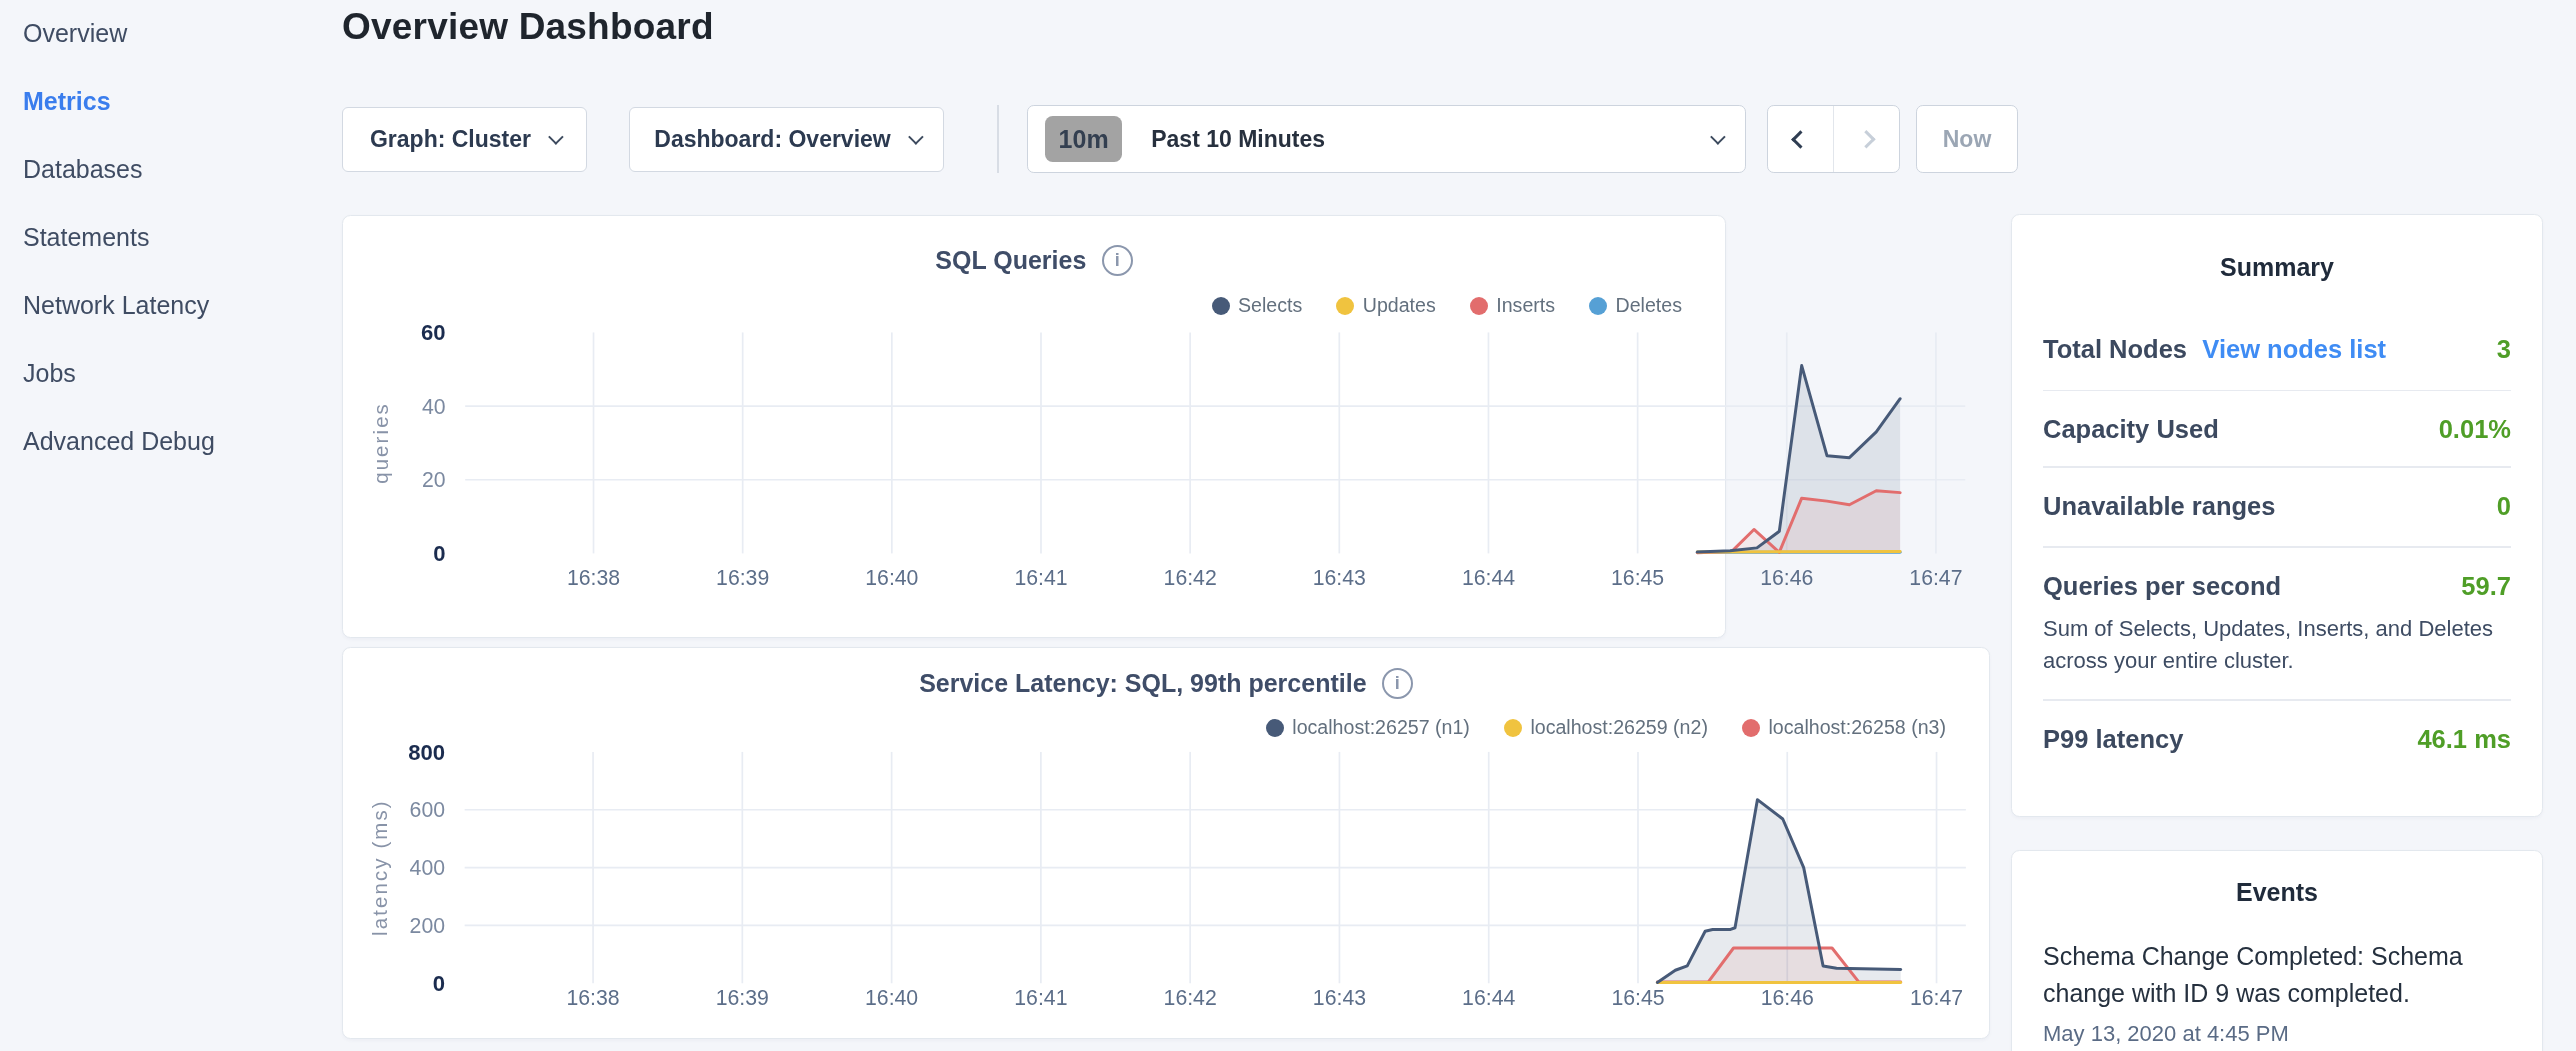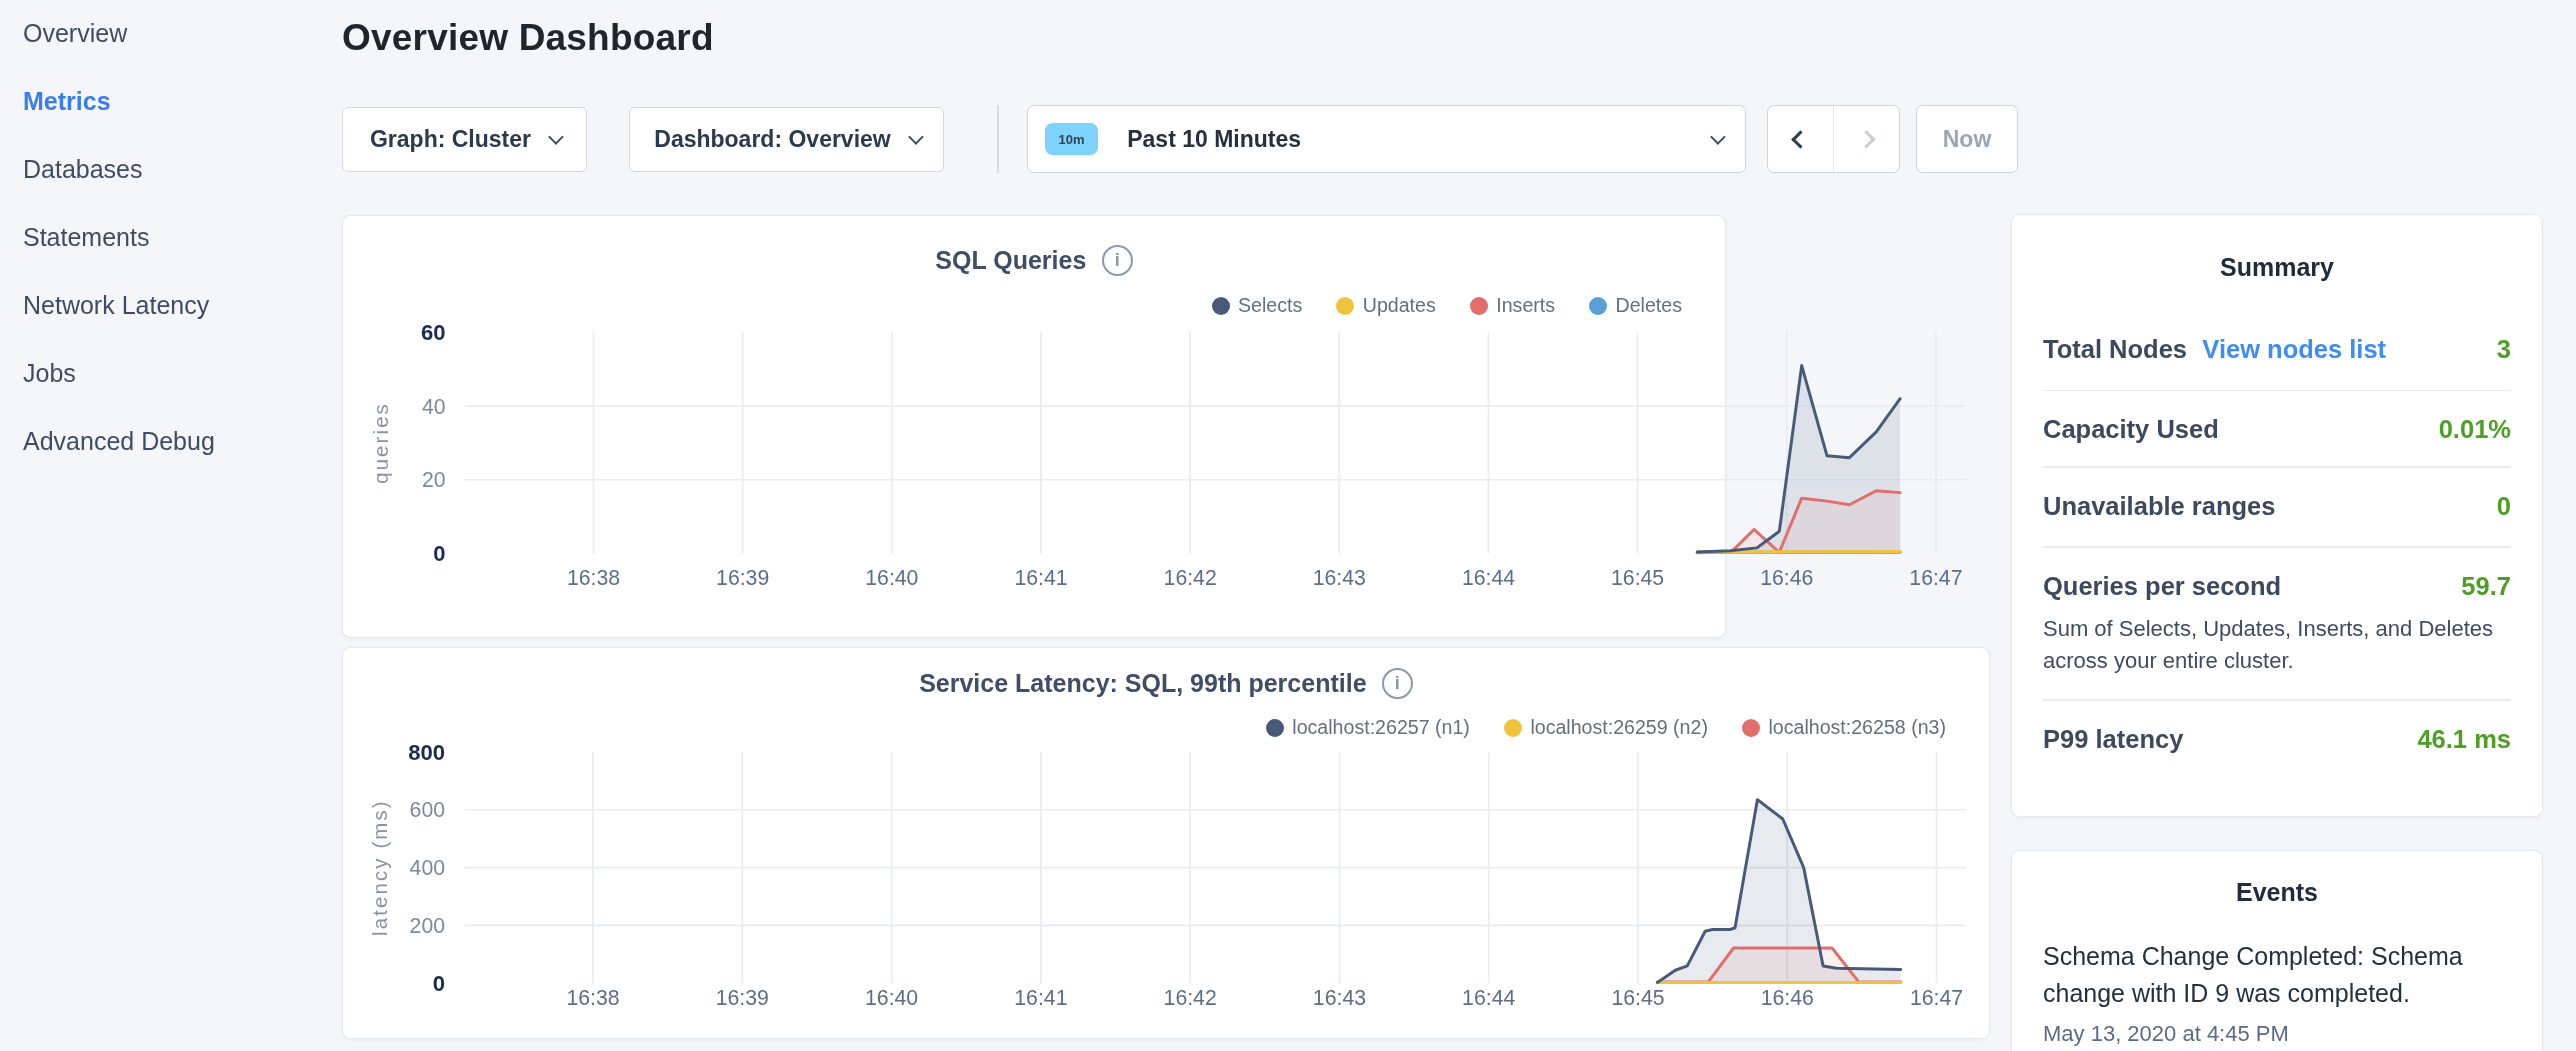--- a/index.html
+++ b/index.html
@@ -13,21 +13,21 @@
   
   .sidebar { position:absolute; left:0; top:0; width:340px; height:100%; }
   .nav-item {
     position:absolute; left:23px; font-size:25px; font-weight:500;
     color:#3f4c63; cursor:pointer; white-space:nowrap;
   }
   .nav-item.active { color:#3a7ded; font-weight:700; }
 
   
   .page-title {
-    position:absolute; left:342px; top:17px; font-size:37px; font-weight:600;
+    position:absolute; left:342px; top:6px; font-size:37px; font-weight:600;
     color:#1f252d; letter-spacing:0.2px;
   }
   .selector-btn {
     position:absolute; top:107px; height:65px; background:#fff;
     border:1.7px solid #d3d9e2; border-radius:6px;
     display:flex; align-items:center; justify-content:center; gap:17px;
     font-size:23px; font-weight:600; color:#2c3a50; cursor:pointer;
   }
   .chev-down {
     width:11px; height:11px; border-right:2.6px solid #3c4a5e;
@@ -35,22 +35,22 @@
   }
   .v-divider {
     position:absolute; left:997px; top:105px; width:1.7px; height:68px; background:#d8dde5;
   }
   .time-select {
     position:absolute; left:1027px; top:105px; width:719px; height:68px;
     background:#fff; border:1.7px solid #cdd4de; border-radius:6.8px;
     display:flex; align-items:center; padding:0 24px 0 17px; cursor:pointer;
   }
   .time-badge {
-    background:#7dd3fc; border-radius:7.7px; padding:8.5px 13.6px;
-    font-size:13px; font-weight:700; color:#333f50; margin-right:29px;
+    background:#a3a3a3; border-radius:7.7px; padding:8.5px 13.6px;
+    font-size:25px; font-weight:700; color:#333f50; margin-right:29px;
   }
   .time-label { font-size:23px; font-weight:700; color:#27303e; flex:1; }
   .arrow-group {
     position:absolute; left:1767px; top:105px; width:133px; height:68px;
     background:#fff; border:1.7px solid #cdd4de; border-radius:6.8px;
     display:flex; cursor:pointer;
   }
   .arrow-half { flex:1; display:flex; align-items:center; justify-content:center; }
   .arrow-half + .arrow-half { border-left:1.7px solid #e2e6ec; }
   .chev { width:12.8px; height:12.8px; border-style:solid; }

